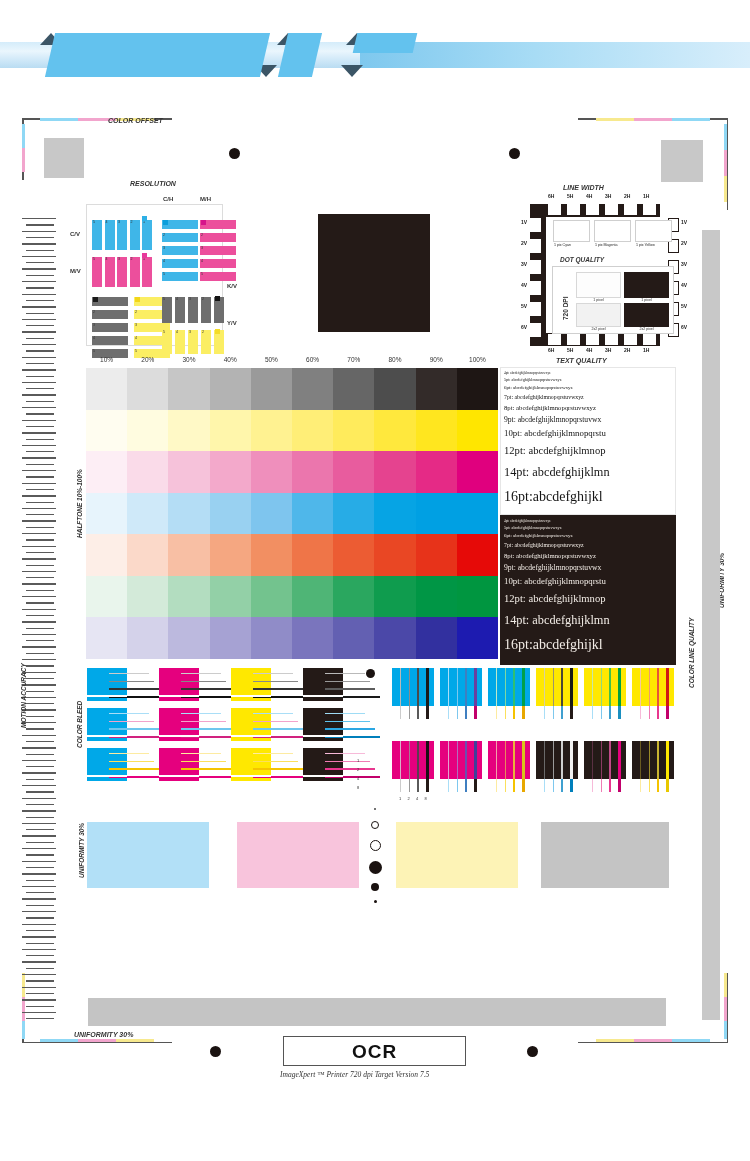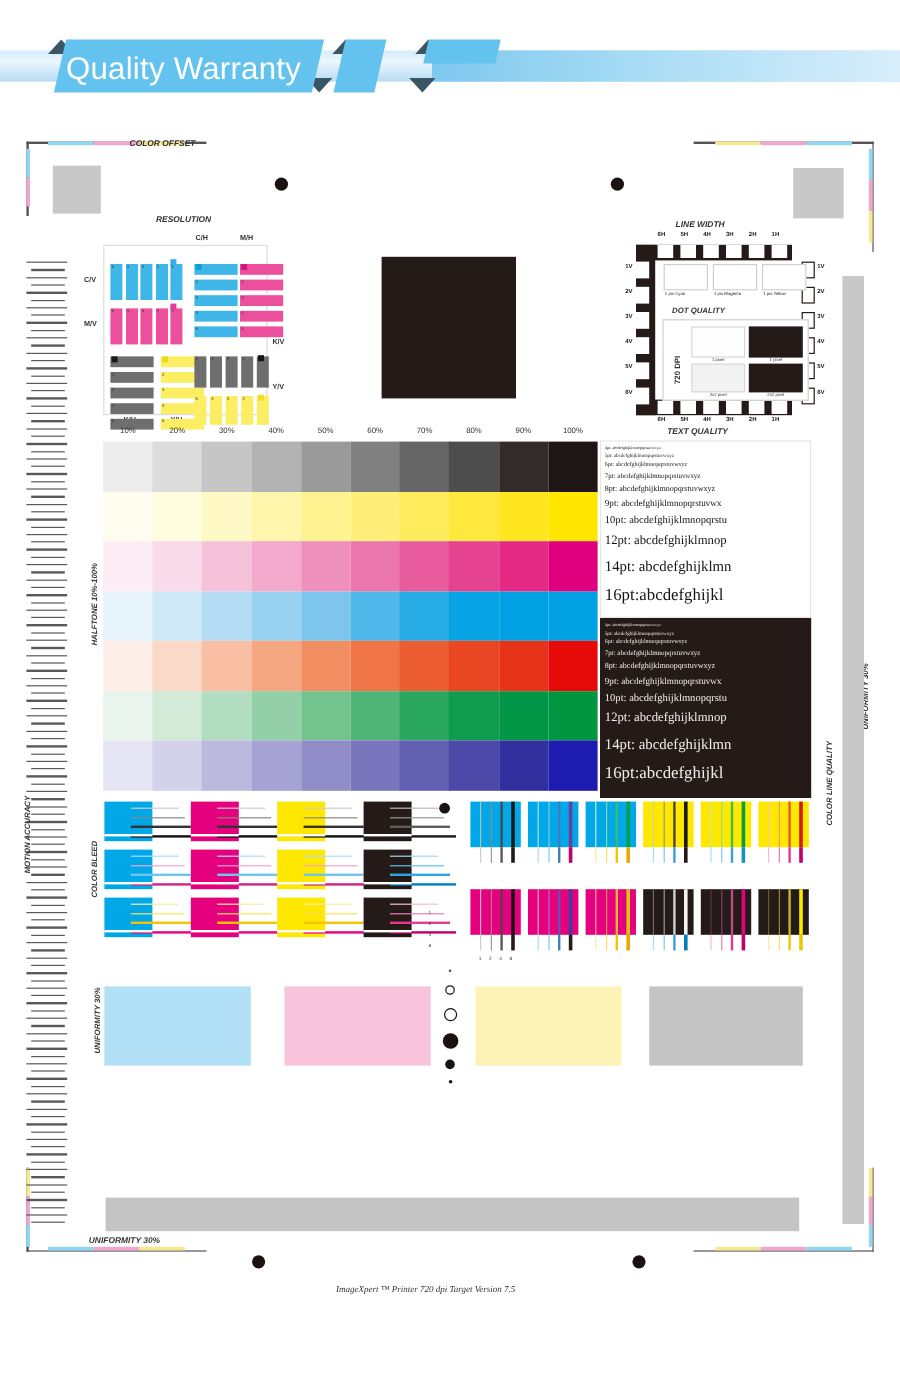--- a/index.html
+++ b/index.html
@@ -87,21 +87,20 @@
   <div class="banner-rail"></div>
   <div class="banner-rail2"></div>
   <div class="chev chev-a"></div>
   <div class="chev chev-b"></div>
   <div class="chev chev-c"></div>
   <div class="chev chev-d"></div>
   <div class="chev chev-e"></div>
   <div class="banner-tab"></div>
   <div class="ribbon1"></div>
   <div class="ribbon2"></div>
-  <div class="banner-tab-label">Quality Warranty</div>
 </div>
 
 <div class="sheet">
 
   <div class="reg" style="left:22px;top:10px;width:170px;height:62px;">
     <div class="reg-line" style="left:0;top:0;width:150px;height:1.5px;background:#555;"></div>
     <div class="reg-line" style="left:18px;top:0;width:38px;height:2.5px;background:#8fd8f5;"></div>
     <div class="reg-line" style="left:56px;top:0;width:38px;height:2.5px;background:#f2a5cd;"></div>
     <div class="reg-line" style="left:94px;top:0;width:38px;height:2.5px;background:#f7e98e;"></div>
     <div class="reg-line" style="left:0;top:0;width:1.5px;height:62px;background:#555;"></div>
@@ -826,15 +825,18 @@
       <div class="dotcol" style="position:absolute;left:369.5px;top:732px;width:11px;height:11px;border:1.1px solid #1a1210;background:transparent;"></div>
       <div class="dotcol" style="position:absolute;left:368.5px;top:753px;width:13px;height:13px;background:#1a1210;"></div>
       <div class="dotcol" style="position:absolute;left:371px;top:775px;width:8px;height:8px;background:#1a1210;"></div>
       <div class="dotcol" style="position:absolute;left:373.5px;top:792px;width:3px;height:3px;background:#1a1210;"></div>
     </div>
   <div class="vlabel" style="left:718px;top:500px;font-size:6.5px;transform:rotate(-90deg);font-style:italic;">UNIFORMITY 30%</div>
   <div style="position:absolute;left:702px;top:122px;width:18px;height:790px;background:#c8c8c8;"></div>
 
   <div style="position:absolute;left:88px;top:890px;width:578px;height:28px;background:#c4c4c4;"></div>
   <div class="hlabel" style="left:74px;top:923px;font-size:7px;">UNIFORMITY 30%</div>
+  <div class="ocr-box" style="left:283px;top:928px;width:183px;height:30px;">
+    <span class="ocr-txt" style="display:block;line-height:30px;">OCR</span>
+  </div>
   <div class="foot" style="left:280px;top:962px;">ImageXpert ™ Printer 720 dpi Target Version 7.5</div>
 
 </div>
 
 </body></html>

